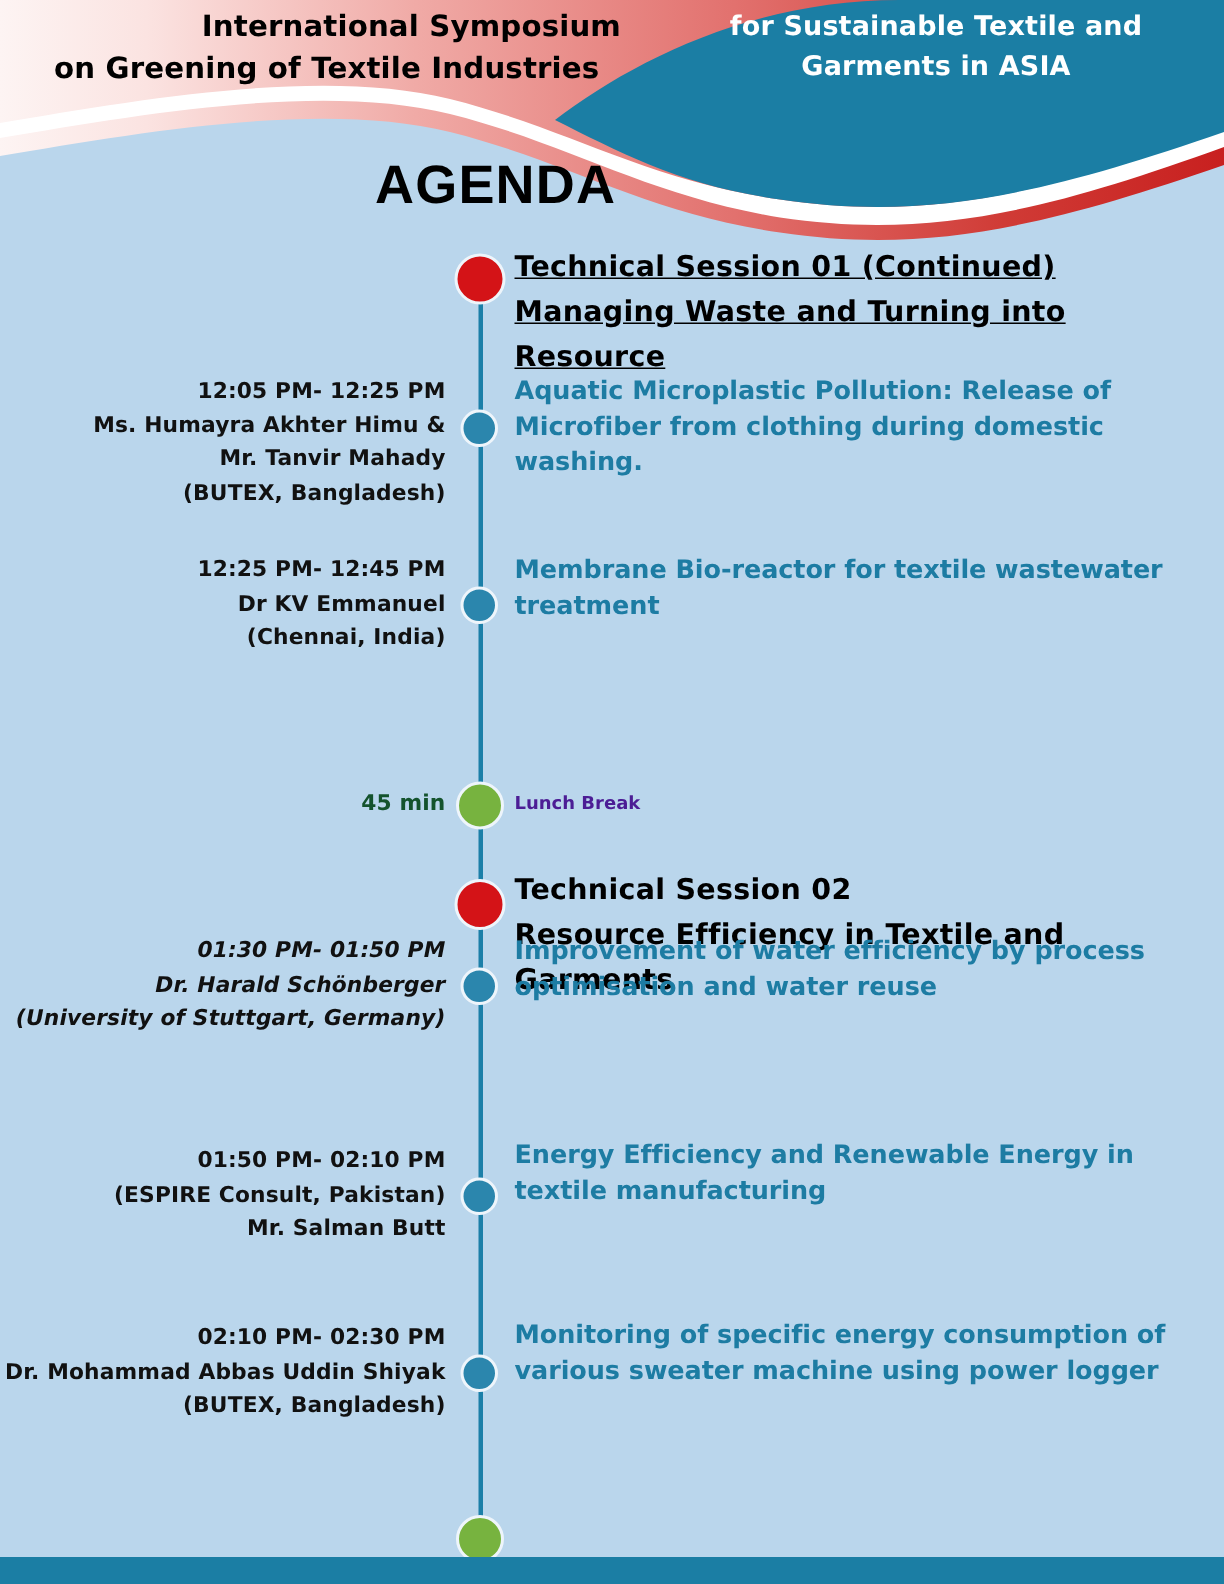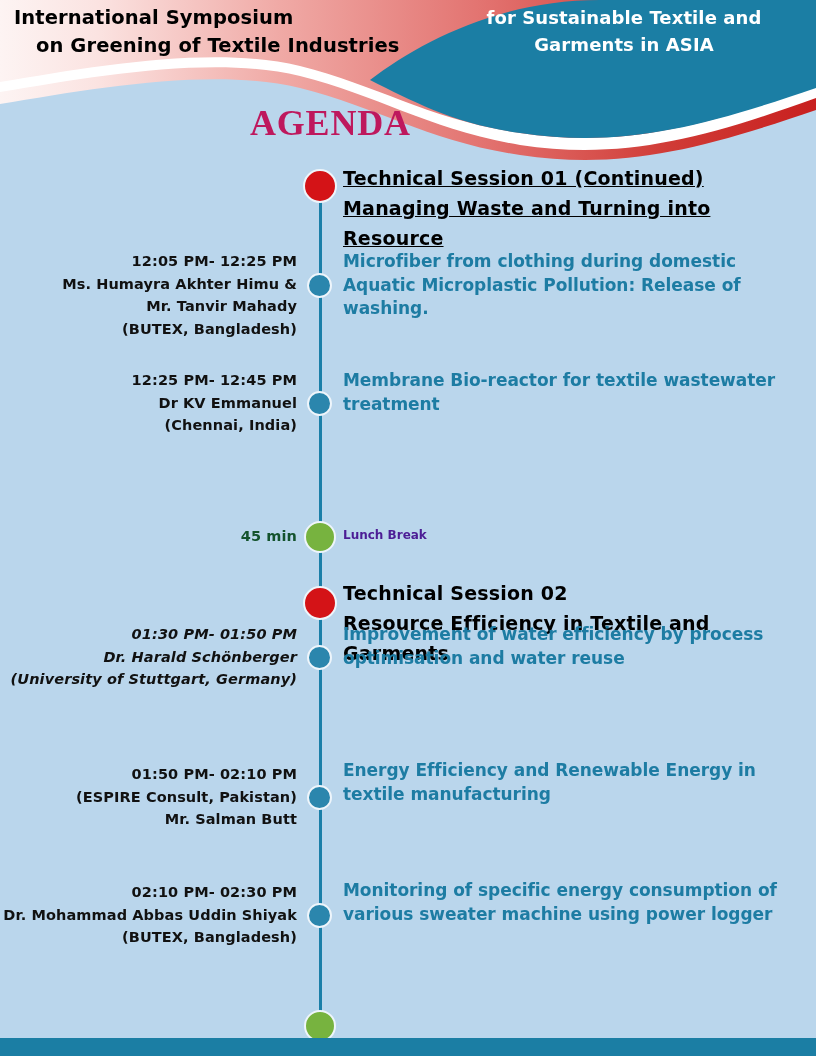--- a/index.html
+++ b/index.html
@@ -40,21 +40,21 @@
     left: 14px;
     width: 400px;
     z-index: 3;
     color: #000000;
     font-family: "DejaVu Sans", sans-serif;
     font-size: 19.5px;
     font-weight: bold;
     line-height: 28px;
     letter-spacing: 0.1px;
   }
-  .header-title-left .l1 { display: block; text-align: left; }
+  .header-title-left .l1 { display: block; text-align: right; }
   .header-title-left .l2 { display: block; text-align: left; padding-left: 22px; }
 
   .header-title-right {
     position: absolute;
     top: 4px;
     left: 440px;
     width: 368px;
     z-index: 3;
     color: #ffffff;
     font-family: "DejaVu Sans", sans-serif;
@@ -64,22 +64,22 @@
     text-align: center;
     letter-spacing: 0.1px;
   }
   .header-title-right span { display: block; }
 
   .agenda-title {
     position: absolute;
     top: 101px;
     left: 250px;
     z-index: 3;
-    color: #be185d;
-    font-family: Liberation Serif, serif;
+    color: #000000;
+    font-family: Liberation Sans, sans-serif;
     font-size: 36px;
     font-weight: bold;
     letter-spacing: 0.8px;
     line-height: 44px;
   }
 
   
   .timeline-area {
     position: absolute;
     top: 155px;
@@ -261,22 +261,22 @@
 
     <div class="row" style="top:95px;">
       <div class="dot dot-blue" style="top:23px;"></div>
       <div class="left-col" style="top:0px;">
         <span>12:05 PM- 12:25 PM</span>
         <span>Ms. Humayra Akhter Himu &amp;</span>
         <span>Mr. Tanvir  Mahady</span>
         <span>(BUTEX, Bangladesh)</span>
       </div>
       <div class="right-col" style="top:0px;">
+        <span>Aquatic Microplastic Pollution: Release of</span>
         <span>Microfiber from clothing during domestic</span>
-        <span>Aquatic Microplastic Pollution: Release of</span>
         <span>washing.</span>
       </div>
     </div>
 
     <div class="row" style="top:236px;">
       <div class="dot dot-blue" style="top:0px;"></div>
       <div class="left-col" style="top:-22px;">
         <span>12:25 PM- 12:45 PM</span>
         <span>Dr KV Emmanuel</span>
         <span>(Chennai, India)</span>

